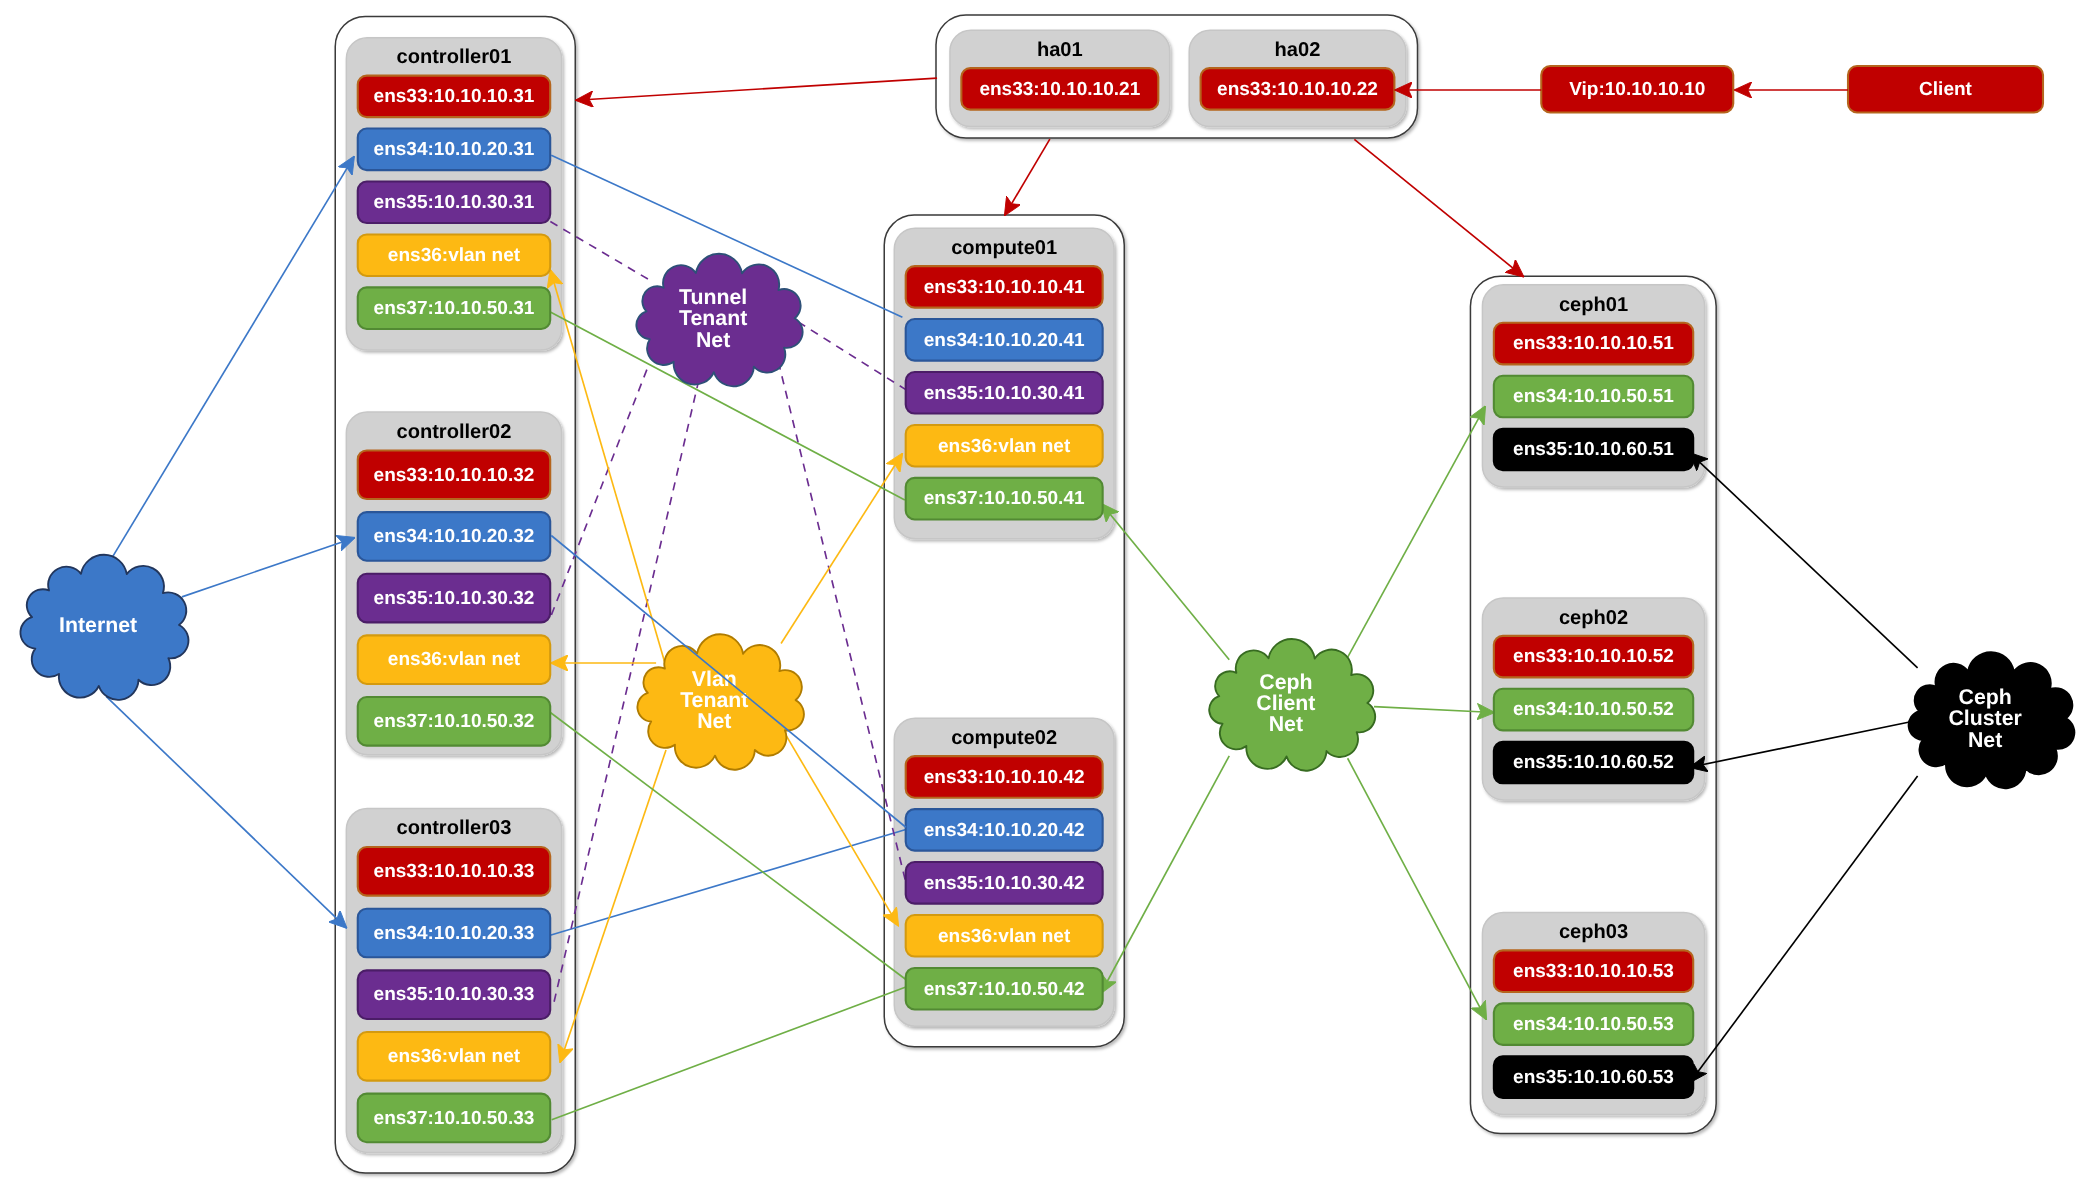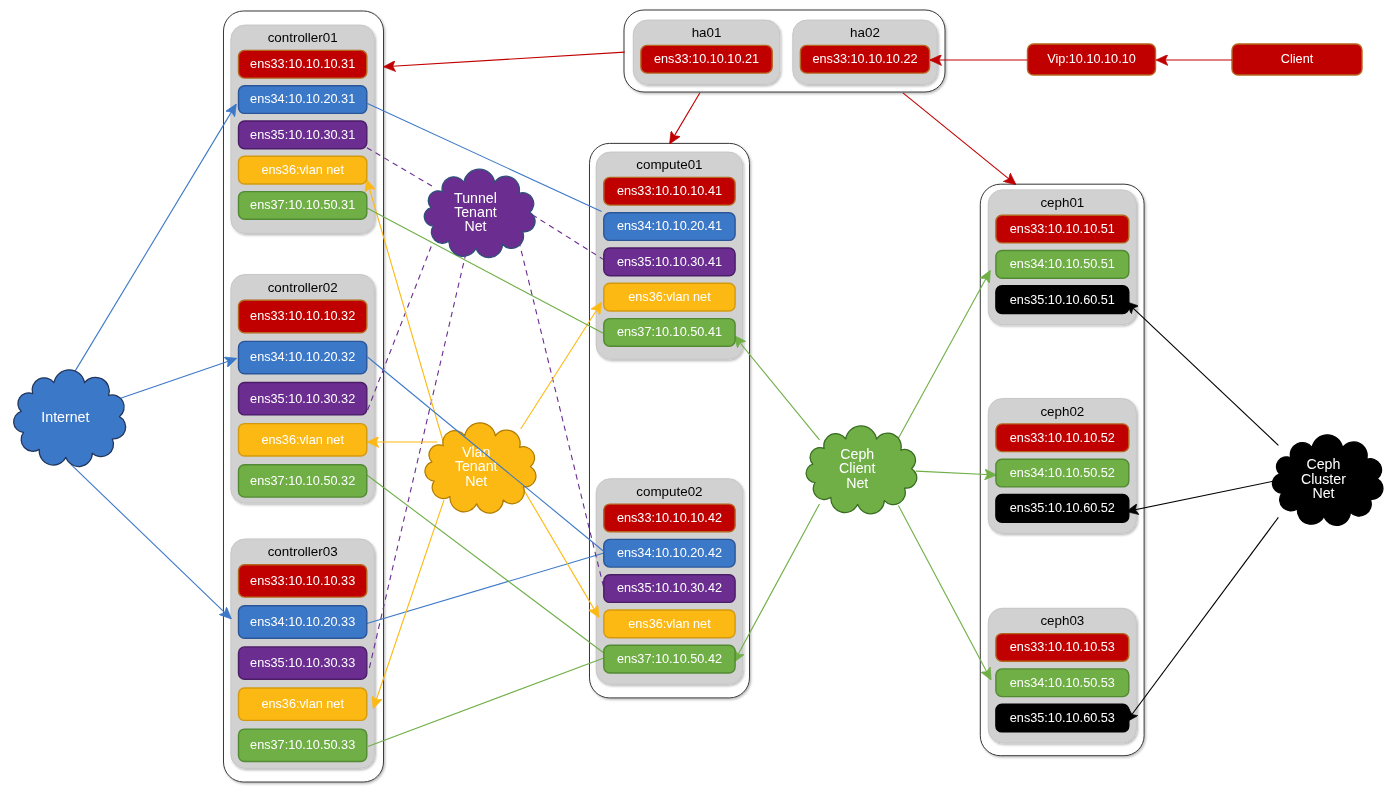--- a/index.html
+++ b/index.html
@@ -1,17 +1,17 @@
 <!DOCTYPE html>
 <html><head>
 <meta charset="utf-8">
 <style>
   html,body{margin:0;padding:0;background:#ffffff;}
   body{width:1395px;height:793px;overflow:hidden;font-family:"Liberation Sans",sans-serif;}
-  #stage{position:relative;width:1395px;height:793px;}
+  #stage{position:relative;width:1395px;height:793px;font-weight:bold;}
   svg{display:block;}
   .nodeLabel{font-family:"Liberation Sans",sans-serif;font-size:13.4px;fill:#000;text-anchor:middle;dominant-baseline:middle;}
   .chipLabel{font-family:"Liberation Sans",sans-serif;font-size:12.7px;fill:#fff;text-anchor:middle;dominant-baseline:middle;}
   .cloudLabel{font-family:"Liberation Sans",sans-serif;font-size:14.2px;fill:#fff;text-anchor:middle;}
 </style>
 </head>
 <body>
 
 <div id="stage">
   <svg id="svg" width="1395" height="793" viewBox="0 0 1395 793">

